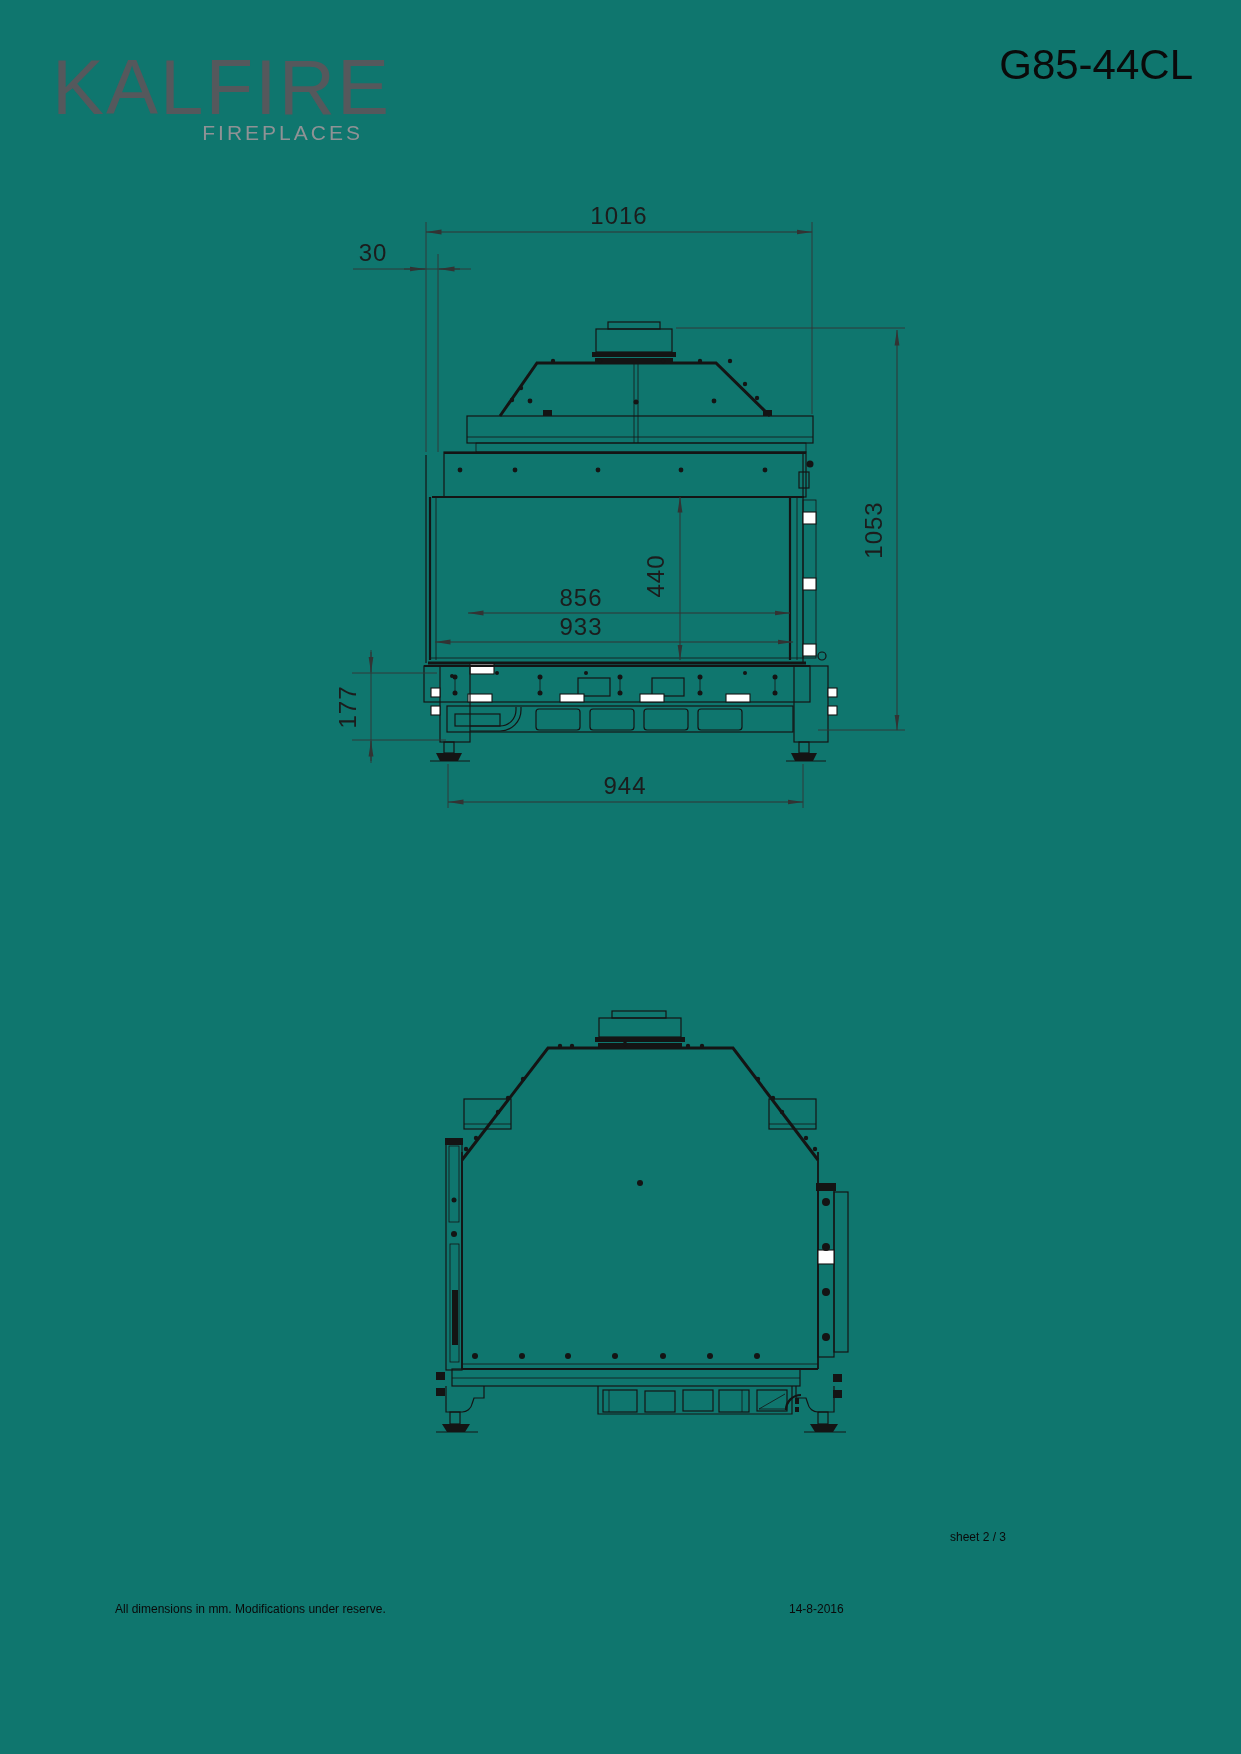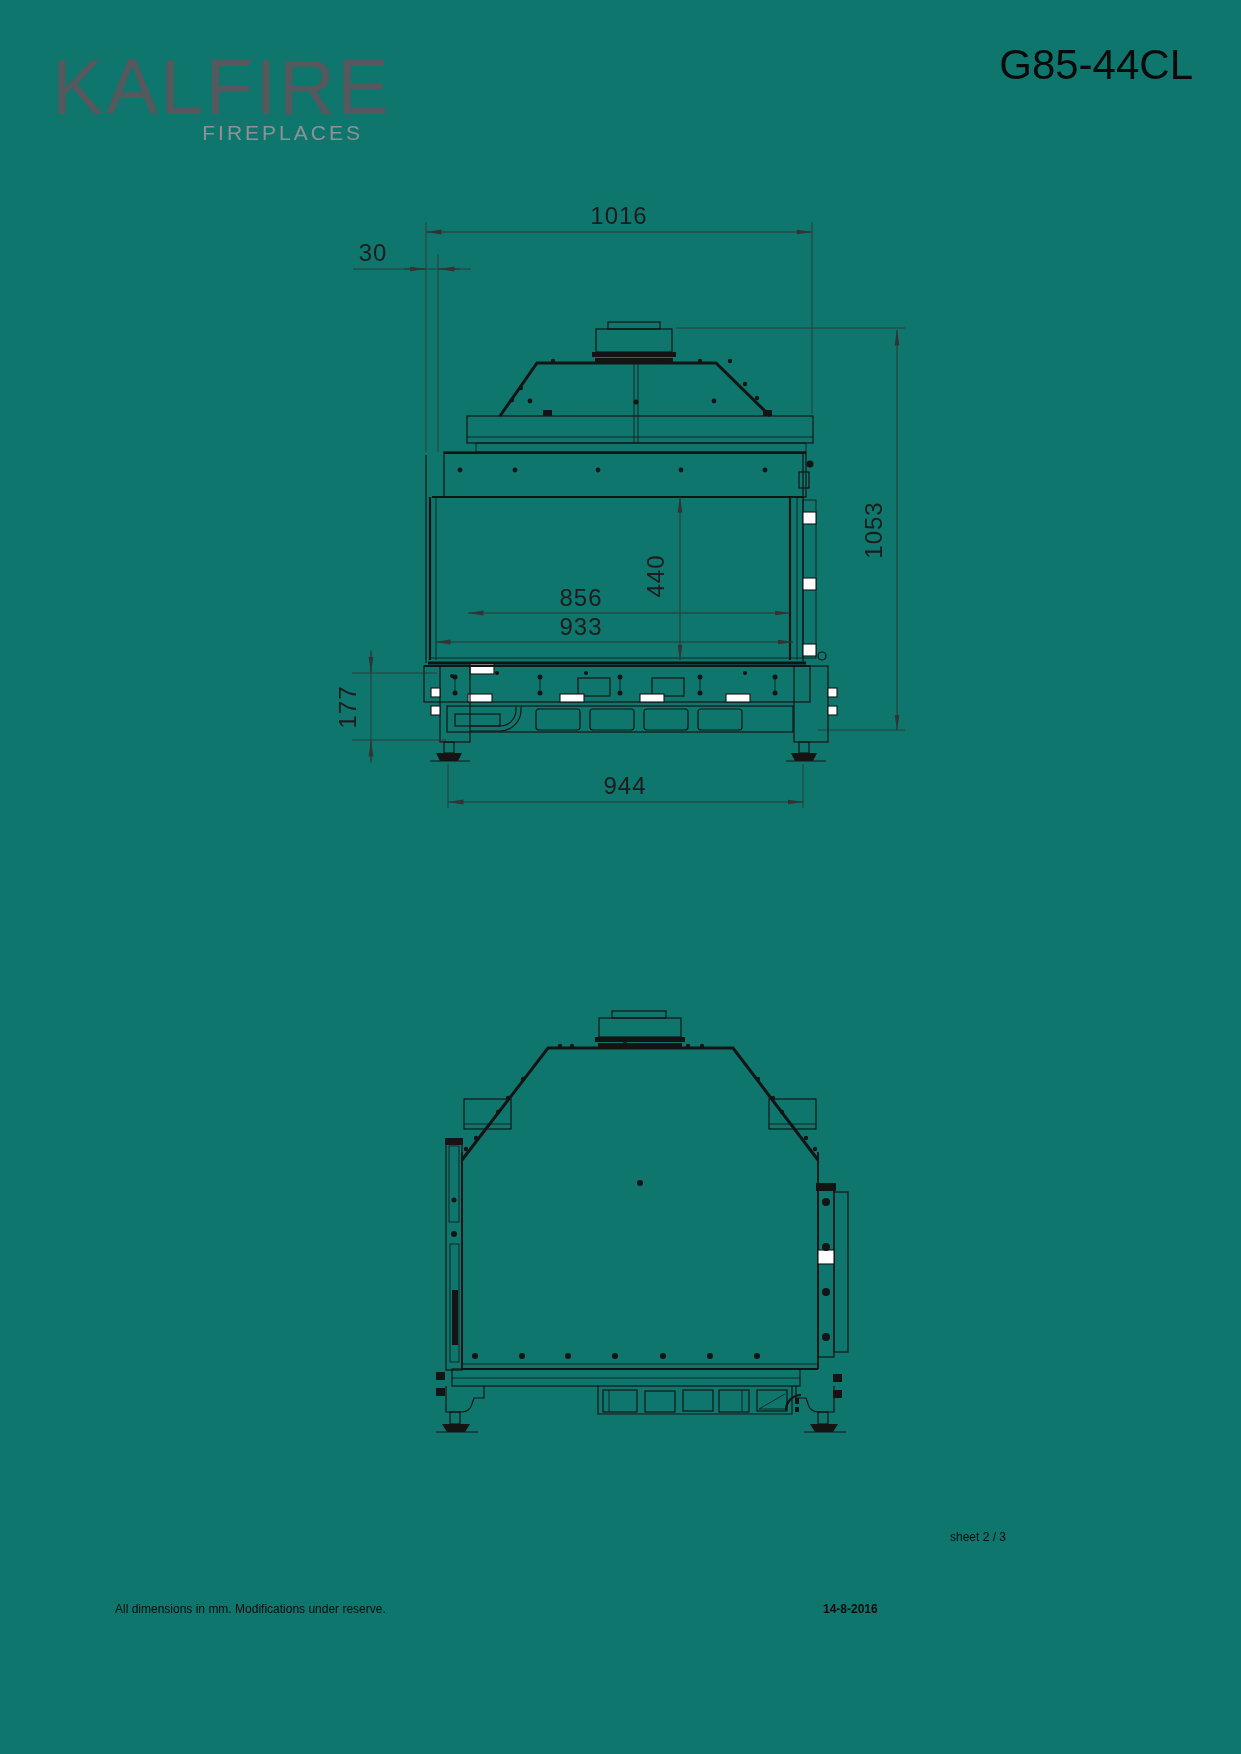--- a/index.html
+++ b/index.html
@@ -288,16 +288,16 @@
     <rect x="450" y="1412" width="10" height="12" class="o1"></rect>
     <polygon points="442,1424 470,1424 465,1432 447,1432" class="fl"></polygon>
     <line x1="436" y1="1432" x2="478" y2="1432" class="o1"></line>
     <rect x="818" y="1412" width="10" height="12" class="o1"></rect>
     <polygon points="810,1424 838,1424 833,1432 815,1432" class="fl"></polygon>
     <line x1="804" y1="1432" x2="846" y2="1432" class="o1"></line>
   </g>
 </svg>
 
 <span class="fnote" style="left:115px;top:1602px;">All dimensions in mm. Modifications under reserve.</span>
-<span class="fnote" style="left:823px;top:1602px;font-weight:bold;">14-8-2016</span>
+<span class="fnote" style="left:789px;top:1602px;">14-8-2016</span>
 <span class="fnote" style="left:950px;top:1530px;">sheet 2 / 3</span>
 
 </div>
 
 </body></html>

